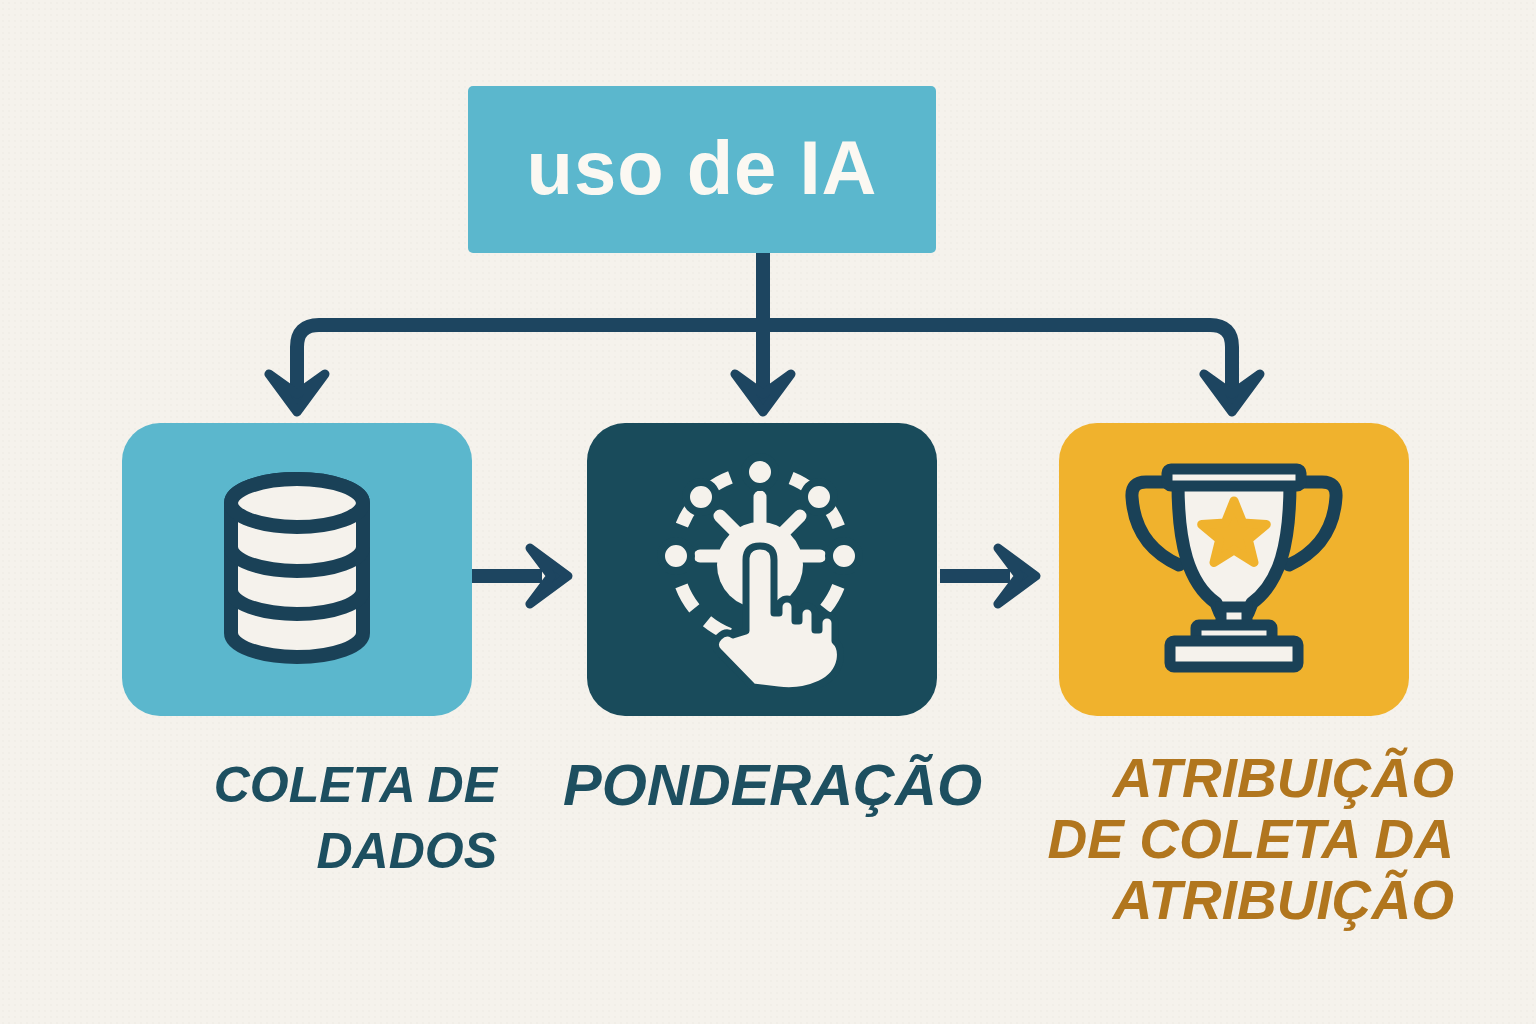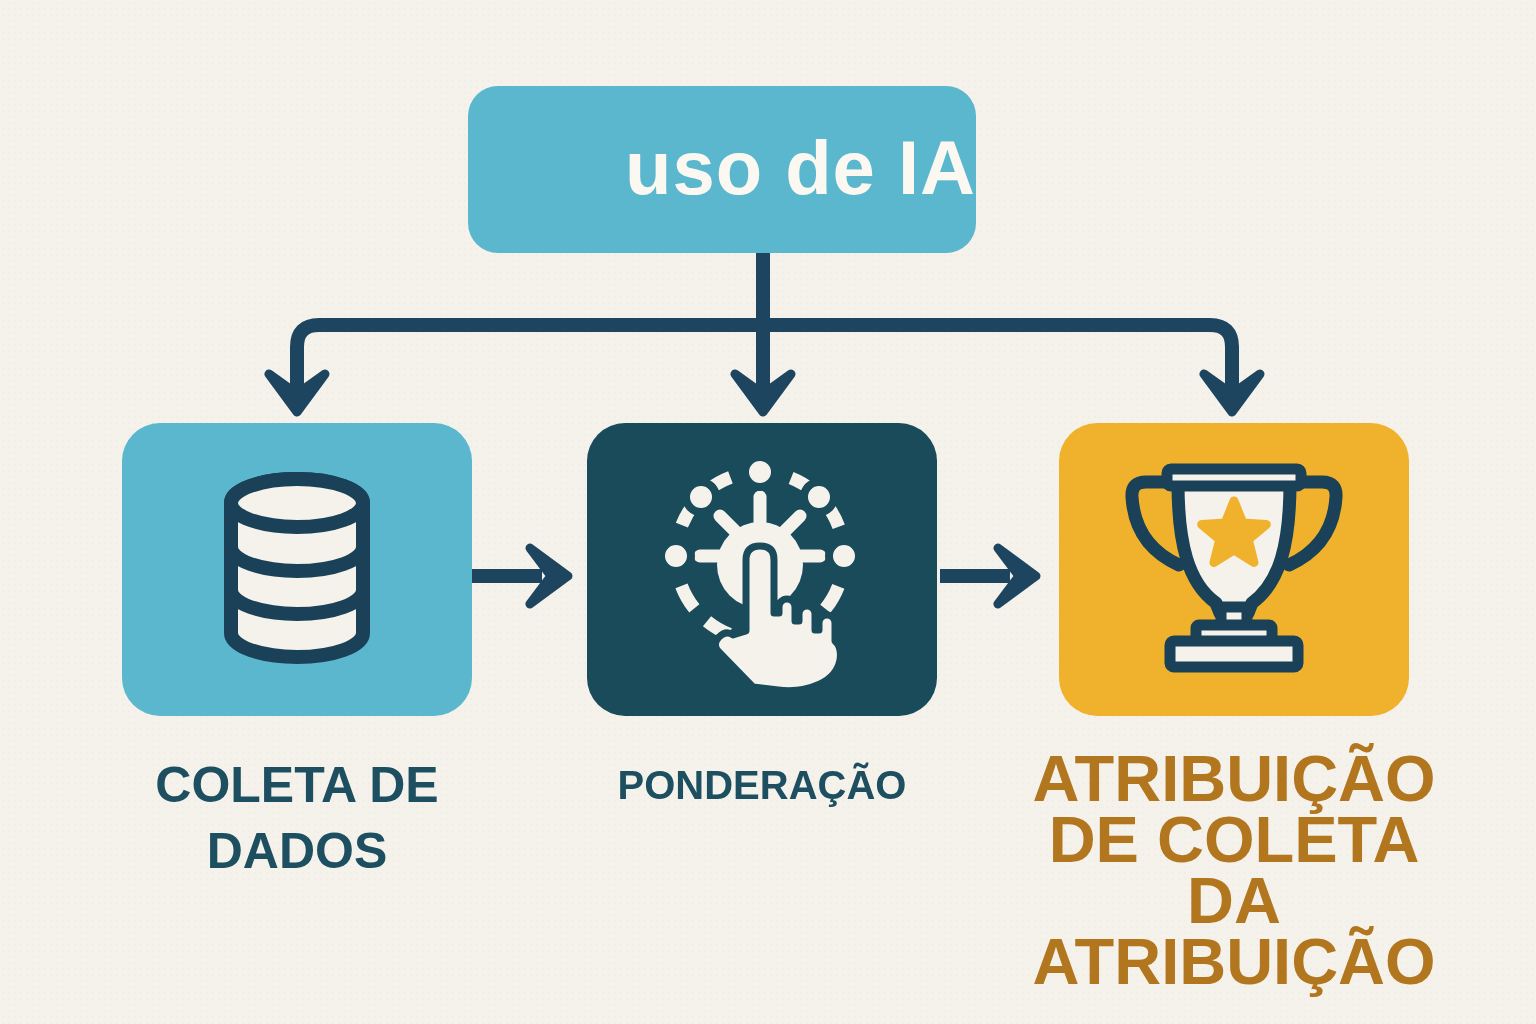--- a/index.html
+++ b/index.html
@@ -10,54 +10,55 @@
   }
   .canvas {
     position:relative; width:1536px; height:1024px; overflow:hidden;
     background: var(--background, #f5f2ec);
     background-image: radial-gradient(rgba(60,50,30,0.02) 1px, transparent 1px);
     background-size: 6px 6px;
   }
   .connector-layer { position:absolute; left:0; top:0; width:1536px; height:1024px; }
 
   .root-node {
-    position:absolute; left:468px; top:86px; width:508px; height:167px;
+    position:absolute; left:468px; top:86px; width:468px; height:167px;
     background: var(--accent-light-blue, #5bb7cd);
-    border-radius:30px;
-    display:flex; align-items:center; justify-content:flex-end;
+    border-radius:5px;
+    display:flex; align-items:center; justify-content:center;
   }
   .root-node .root-label {
     color:#fbf8f2; font-size:76px; font-weight:bold; letter-spacing:1px;
     padding-bottom:4px;
   }
 
   .step-box {
     position:absolute; top:423px; width:350px; height:293px; border-radius:38px;
     display:flex; align-items:center; justify-content:center;
   }
   .step-box.coleta     { left:122px;  background: var(--accent-light-blue, #5bb7cd); }
   .step-box.ponderacao { left:587px;  background: var(--accent-dark-teal, #194b5b); }
   .step-box.atribuicao { left:1059px; background: var(--accent-yellow, #f0b22d); }
 
   .step-label {
-    position:absolute; font-weight:bold; text-align:center;
+    position:absolute; font-weight:bold; text-align:right;
     letter-spacing:0px;
+    font-style:italic;
   }
   .step-label .line { display:block; }
   .label-coleta {
     left:97px; top:752px; width:400px;
     font-size:50px; line-height:66px; color: var(--label-teal, #1d4f60);
   }
   .label-ponderacao {
     left:542px; top:752px; width:440px;
-    font-size:40px; line-height:66px; color: var(--label-teal, #1d4f60);
+    font-size:58px; line-height:66px; color: var(--label-teal, #1d4f60);
   }
   .label-atribuicao {
     left:1014px; top:748px; width:440px;
-    font-size:65px; line-height:61px; color: var(--label-ochre, #b1761e);
+    font-size:55px; line-height:61px; color: var(--label-ochre, #b1761e);
   }
   svg { display:block; }
 </style>
 </head>
 <body>
 
 <div class="canvas">
 
   <svg class="connector-layer" width="1536" height="1024" viewBox="0 0 1536 1024" aria-hidden="true">
 

